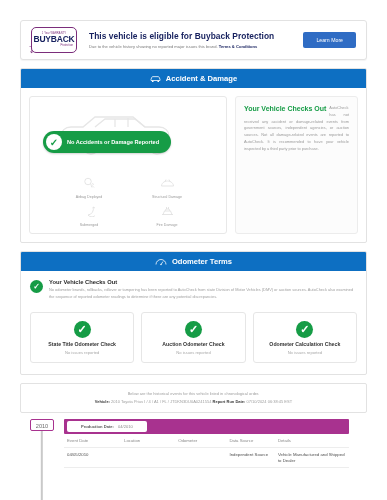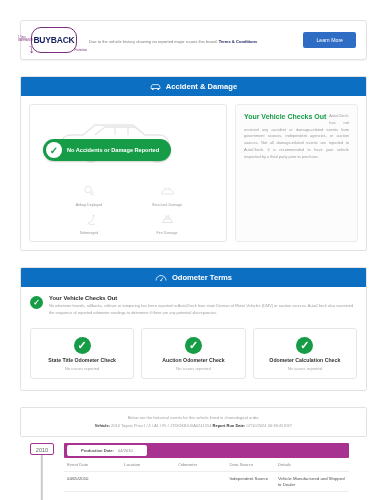--- a/index.html
+++ b/index.html
@@ -20,43 +20,43 @@
     border-radius: 3px;
     height: 40px;
     display: flex;
     align-items: center;
     padding: 0 10px;
     box-shadow: 0 1px 1px rgba(0,0,0,.05);
   }
   .bb-logo {
     width: 46px; height: 26px;
     border: 1.6px solid #7b2d7b;
-    border-radius: 10px;
-    display: flex; flex-direction: row;
+    border-radius: 5px;
+    display: flex; flex-direction: column;
     align-items: center; justify-content: center;
     position: relative; flex: 0 0 auto;
     background: #fff;
   }
   .bb-logo .l1 { font-size: 2.6px; color: #7b2d7b; letter-spacing: .1px; line-height: 1; }
   .bb-logo .l2 { font-size: 8.5px; font-weight: bold; color: #16205e; line-height: 1.05; letter-spacing: -.2px; }
   .bb-logo .l3 { font-size: 2.8px; color: #7b2d7b; align-self: flex-end; margin-right: 3px; line-height: 1; }
   .bb-arrow { position: absolute; left: -3px; bottom: -3px; color: #7b2d7b; font-size: 9px; line-height: 1; }
   .bb-text { flex: 1; padding-left: 12px; }
   .bb-title { font-size: 8.4px; font-weight: bold; color: #16205e; letter-spacing: .05px; }
   .bb-sub { font-size: 4.1px; color: #7a7a7a; margin-top: 2.5px; line-height: 1.3; }
   .bb-sub b { color: #16205e; }
   .bb-btn {
     background: #2f6cc4; color: #fff; font-size: 5.2px;
     padding: 5px 13px; border: none; border-radius: 2px;
     cursor: pointer; white-space: nowrap; font-weight: 500;
   }
 
   
   .panel {
-    margin-top: 16px;
+    margin-top: 8px;
     border: 1px solid #e2e2e2;
     border-radius: 2px;
     background: #fff;
     overflow: hidden;
   }
   .panel-head {
     background: #0d6fc2;
     color: #fff;
     height: 19px;
     display: flex; align-items: center; justify-content: center;
@@ -199,20 +199,21 @@
  <div class="content">
 
   <div class="buyback">
     <div class="bb-logo">
       <div class="l1">1 Year WARRANTY</div>
       <div class="l2">BUYBACK</div>
       <div class="l3">Protection</div>
       <div class="bb-arrow">⤵</div>
     </div>
     <div class="bb-text">
+      <div class="bb-title">This vehicle is eligible for Buyback Protection</div>
       <div class="bb-sub">
         <span>Due to the vehicle history showing no reported major issues this brand.</span>
         <b>Terms &amp; Conditions</b>
       </div>
     </div>
     <button class="bb-btn">Learn More</button>
   </div>
 
   <div class="panel">
     <div class="panel-head">

